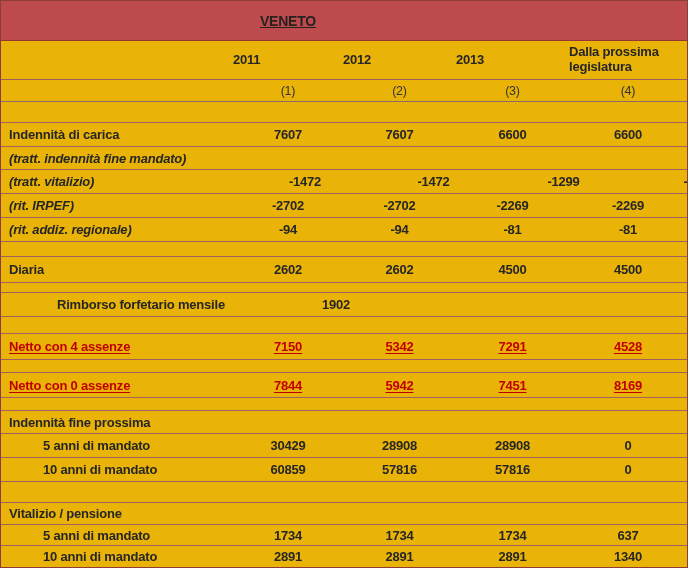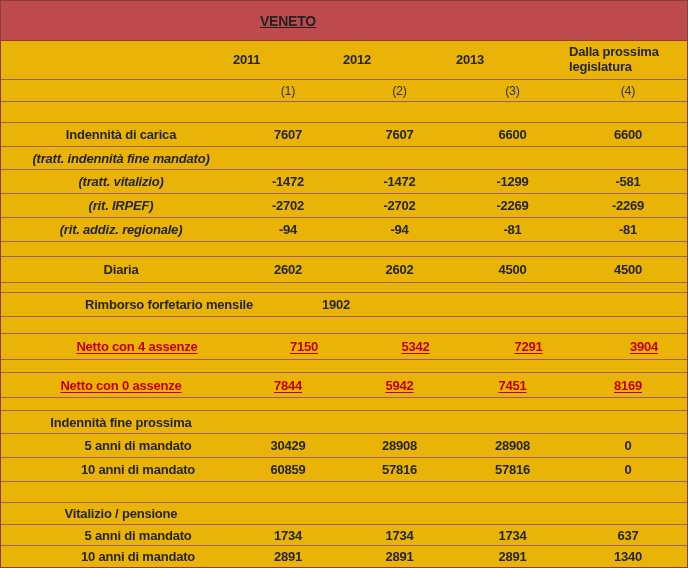--- a/index.html
+++ b/index.html
@@ -42,21 +42,21 @@
   .row:last-child{border-bottom:none;}
   .cell{
     text-align:center;
     font-size:13px;
     font-weight:700;
     color:#262626;
     letter-spacing:-0.2px;
     white-space:nowrap;
     overflow:hidden;
   }
-  .lab{text-align:center;padding-left:8px;}
+  .lab{text-align:left;padding-left:8px;}
   .row.paren .lab{font-style:italic;}
   .row.sub .lab{padding-left:42px;}
   .row.net .cell{color:#c00000;text-decoration:underline;text-underline-offset:2px;}
   .row.spacer .cell{visibility:hidden;}
 </style>
 </head>
 <body>
 
 <div class="sheet">
 
@@ -95,21 +95,21 @@
         <div class="cell">6600</div>
         <div class="cell">6600</div>
       </div>
       <div class="row grid paren" style="height: 23px;">
         <div class="cell lab">(tratt. indennità fine mandato)</div>
         <div class="cell"></div>
         <div class="cell"></div>
         <div class="cell"></div>
         <div class="cell"></div>
       </div>
-      <div class="row grid paren" style="height: 24px;">
+      <div class="row grid paren" style="height: 24px; gap: 17px;">
         <div class="cell lab">(tratt. vitalizio)</div>
         <div class="cell">-1472</div>
         <div class="cell">-1472</div>
         <div class="cell">-1299</div>
         <div class="cell">-581</div>
       </div>
       <div class="row grid paren" style="height: 24px;">
         <div class="cell lab">(rit. IRPEF)</div>
         <div class="cell">-2702</div>
         <div class="cell">-2702</div>
@@ -151,26 +151,26 @@
         <div class="cell"></div>
         <div class="cell"></div>
       </div>
       <div class="row grid spacer" style="height: 17px;">
         <div class="cell lab"></div>
         <div class="cell"></div>
         <div class="cell"></div>
         <div class="cell"></div>
         <div class="cell"></div>
       </div>
-      <div class="row grid net" style="height: 26px; padding-left: 16px;">
+      <div class="row grid net" style="height: 26px;">
         <div class="cell lab">Netto con 4 assenze</div>
         <div class="cell">7150</div>
         <div class="cell">5342</div>
         <div class="cell">7291</div>
-        <div class="cell">3904</div>
+        <div class="cell">4528</div>
       </div>
       <div class="row grid spacer" style="height: 13px;">
         <div class="cell lab"></div>
         <div class="cell"></div>
         <div class="cell"></div>
         <div class="cell"></div>
         <div class="cell"></div>
       </div>
       <div class="row grid net" style="height: 25px;">
         <div class="cell lab">Netto con 0 assenze</div>

